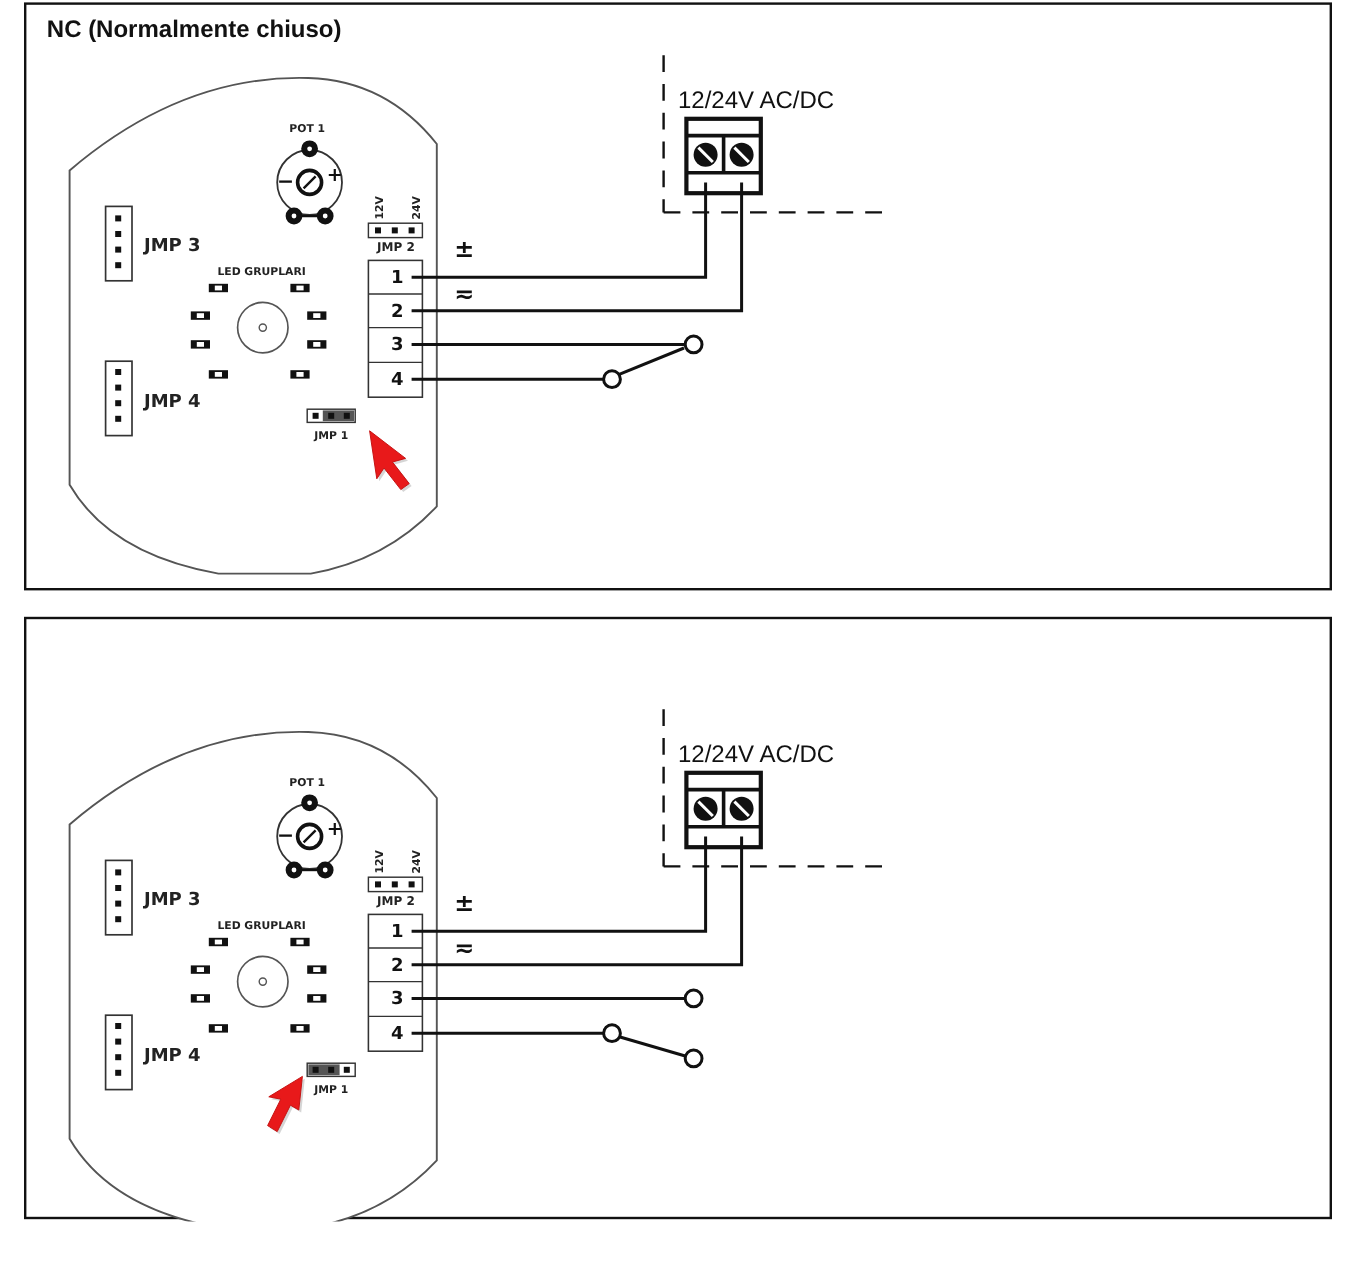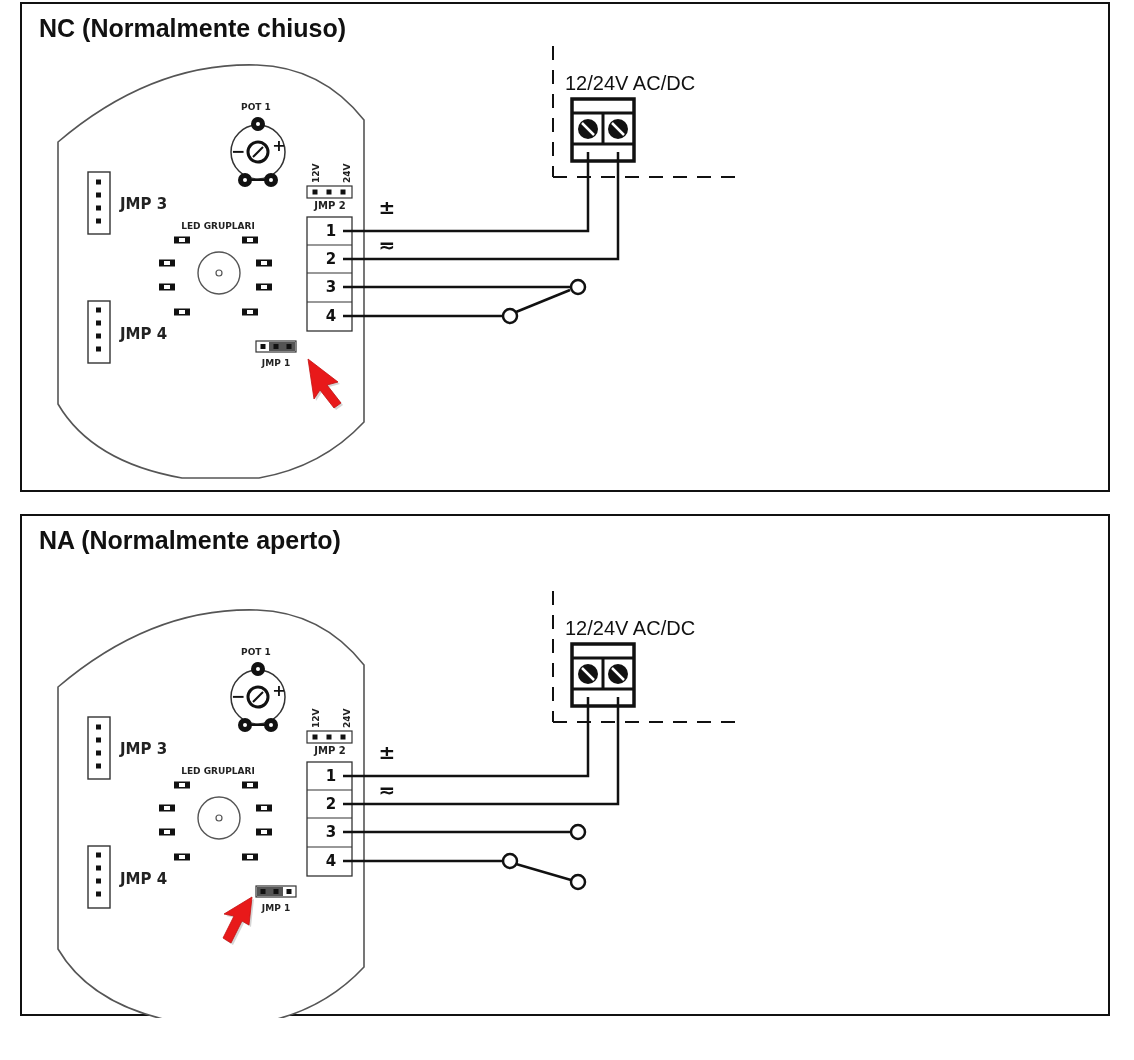--- a/index.html
+++ b/index.html
@@ -1,18 +1,18 @@
 <!DOCTYPE html>
 <html><head>
 <meta charset="utf-8">
 <style>
   html, body { margin:0; padding:0; background:#ffffff; }
   body { width:1134px; height:1060px; position:relative; overflow:hidden; font-family:"Liberation Sans", sans-serif; }
   .panel { position:absolute; left:20px; width:1090px; border:2px solid #111; background:#fff; box-sizing:border-box; }
-  .panel-title { position:absolute; left:17px; top:10px; font-weight:bold; font-size:25px; color:#111; font-family:"Liberation Sans", sans-serif; }
+  .panel-title { position:absolute; left:17px; top:10px; font-weight:bold; font-size:20px; color:#111; font-family:"Liberation Sans", sans-serif; }
   svg { position:absolute; left:0; top:0; }
   .lbl { font-family:"DejaVu Sans", sans-serif; font-weight:bold; fill:#222; }
   .jmpbig { font-family:"DejaVu Sans", sans-serif; font-weight:bold; fill:#222; font-size:15px; }
   .num { font-family:"DejaVu Sans", sans-serif; font-weight:bold; fill:#111; font-size:15px; }
   .pwr { font-family:"Liberation Sans", sans-serif; fill:#111; font-size:20px; }
 </style>
 </head>
 <body>
 
 <div class="panel" style="top:2px;height:490px;">
@@ -105,21 +105,20 @@
         <line x1="341" y1="285" x2="569" y2="285" stroke="#111" stroke-width="2.5" fill="none"></line>
         <line x1="341" y1="314" x2="501" y2="314" stroke="#111" stroke-width="2.5" fill="none"></line>
         <line x1="514" y1="310" x2="568" y2="288" stroke="#111" stroke-width="2.5" fill="none"></line>
         <circle cx="576" cy="285" r="7" fill="#fff" stroke="#111" stroke-width="2.5"></circle>
         <circle cx="508" cy="314" r="7" fill="#fff" stroke="#111" stroke-width="2.5"></circle>
       </g>
   </svg>
 </div>
 
 <div class="panel" style="top:514px;height:502px;">
-  <div class="panel-title">NA (Normalmente aperto)</div>
   <svg width="1090" height="502">
     <g class="board-group" transform="translate(-20,-514)">
         <path d="M56 685 Q 150 605 255 608 Q 320 610 362 663 L 362 965 Q 320 1010 257 1021 L 180 1021 Q 90 1005 56 947 Z" fill="#fff" stroke="#555555" stroke-width="1.6"></path>
         <text x="254" y="653" text-anchor="middle" class="lbl" font-size="9">POT 1</text>
         <circle cx="256" cy="695" r="27" fill="#fff" stroke="#333" stroke-width="1.5"></circle>
         <circle cx="256" cy="695" r="10" fill="#fff" stroke="#111" stroke-width="3"></circle>
         <line x1="251" y1="700" x2="261" y2="690" stroke="#111" stroke-width="2"></line>
         <text x="236" y="700" text-anchor="middle" font-size="17" font-weight="bold" fill="#111" font-family="DejaVu Sans, sans-serif">−</text>
         <text x="277" y="694" text-anchor="middle" font-size="16" font-weight="bold" fill="#111" font-family="DejaVu Sans, sans-serif">+</text>
         <circle cx="256" cy="667" r="7" fill="#111"></circle>

